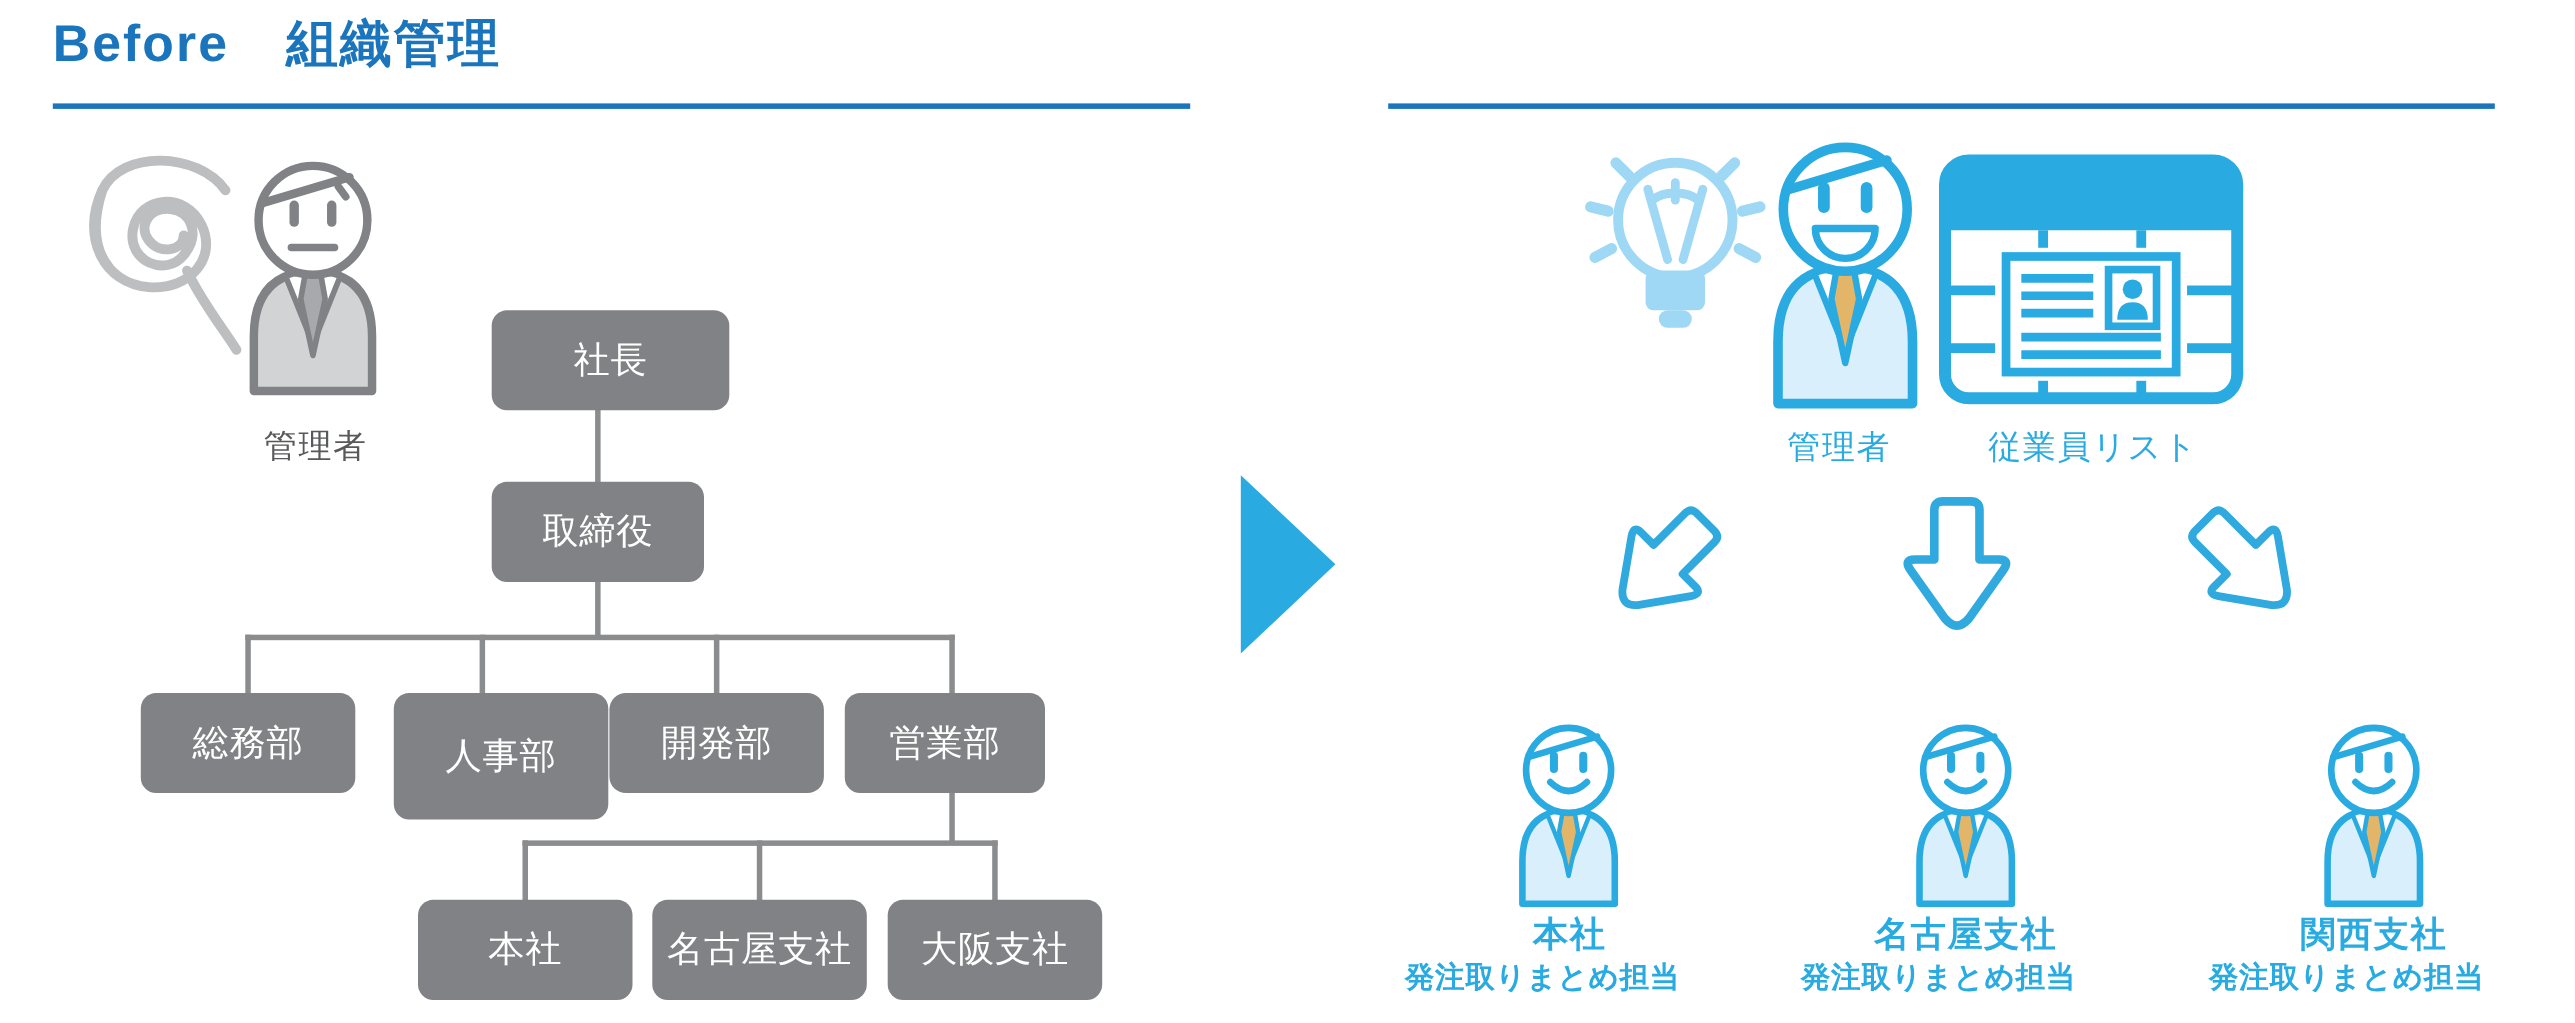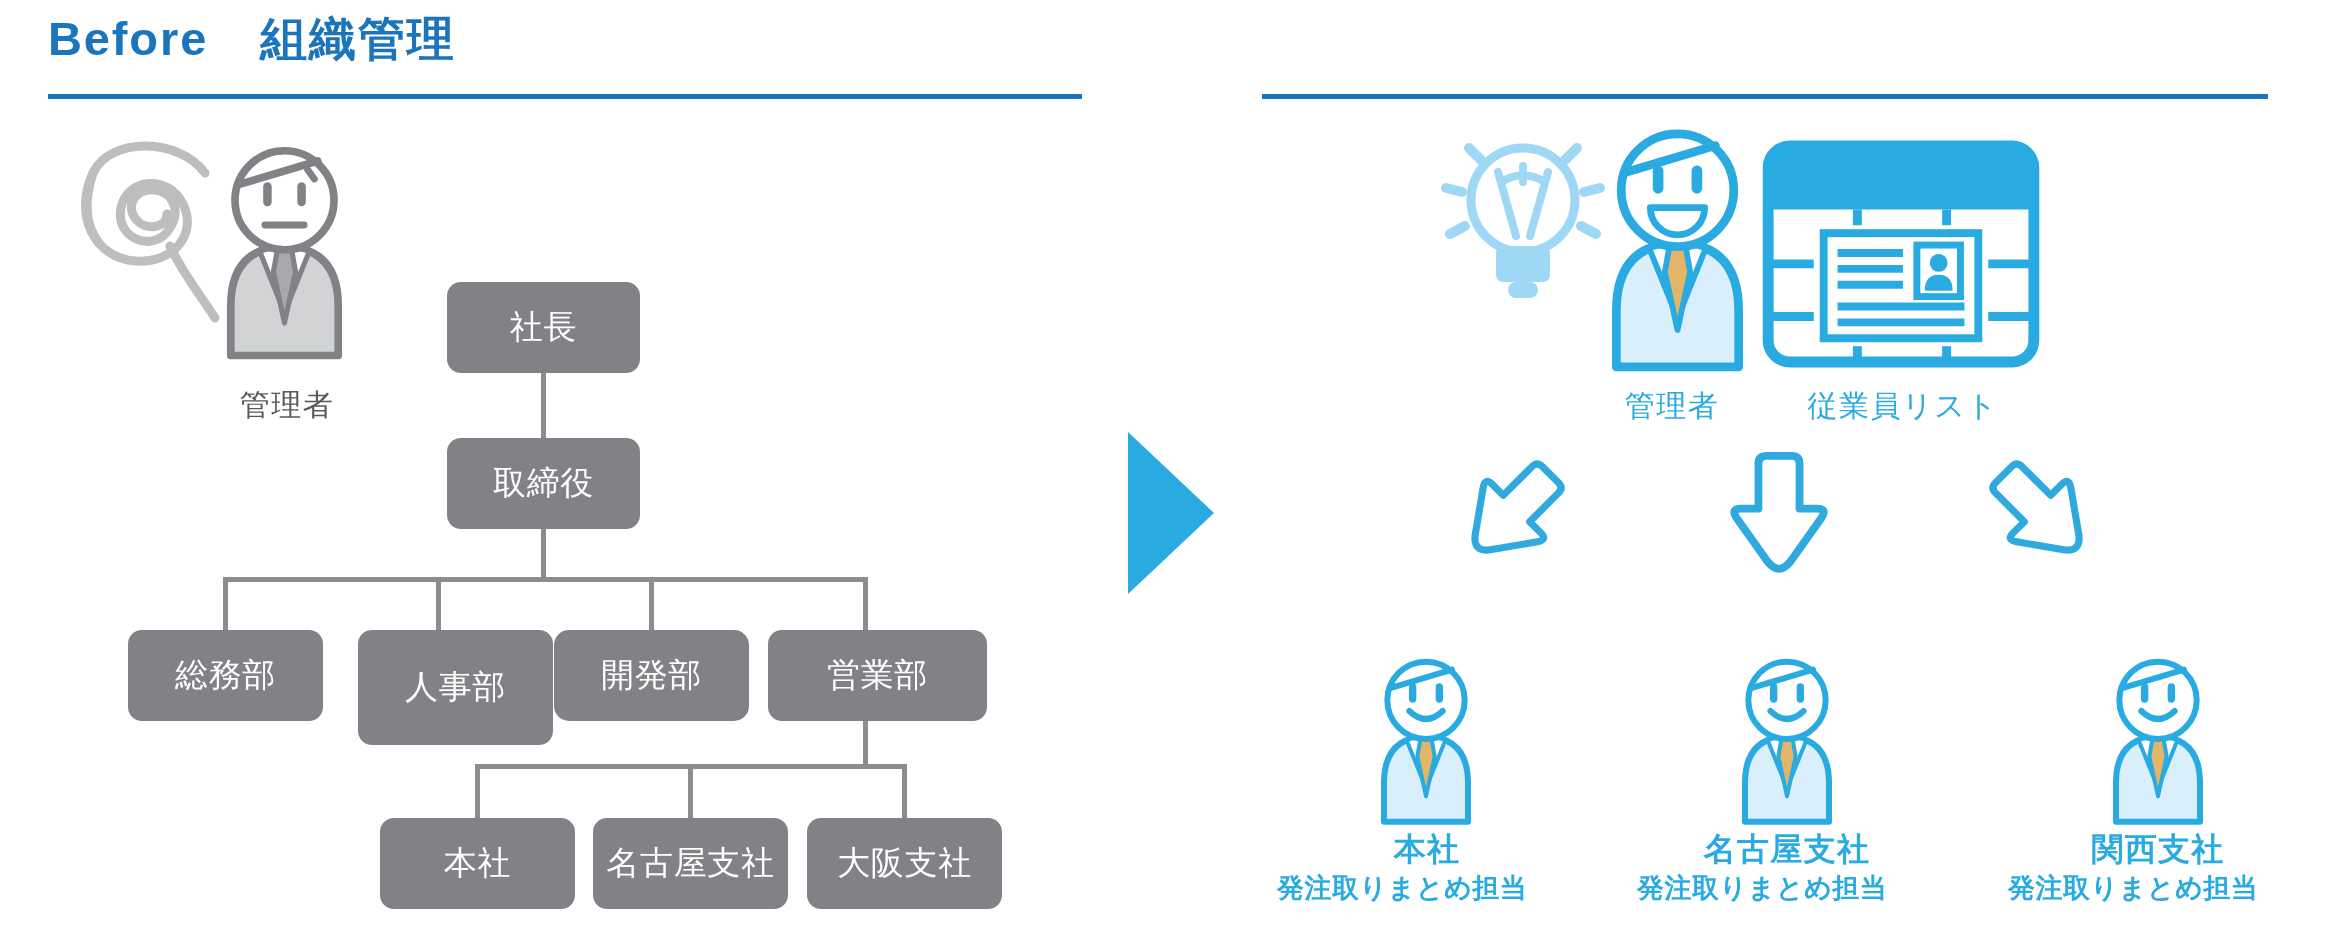--- a/index.html
+++ b/index.html
@@ -81,26 +81,26 @@
   <div class="abs cline" style="left:223px;top:577px;width:5px;height:55px;"></div>
   <div class="abs cline" style="left:436px;top:577px;width:5px;height:55px;"></div>
   <div class="abs cline" style="left:649px;top:577px;width:5px;height:55px;"></div>
   <div class="abs cline" style="left:863px;top:577px;width:5px;height:55px;"></div>
   <div class="abs cline" style="left:863px;top:720px;width:5px;height:48px;"></div>
   <div class="abs cline" style="left:475px;top:764px;width:432px;height:5px;"></div>
   <div class="abs cline" style="left:475px;top:764px;width:5px;height:56px;"></div>
   <div class="abs cline" style="left:688px;top:764px;width:5px;height:56px;"></div>
   <div class="abs cline" style="left:902px;top:764px;width:5px;height:56px;"></div>
 
-  <div class="abs obox" style="left:447px;top:282px;width:193px;height:91px;">社長</div>
+  <div class="abs obox" style="left:447px;top:282px;width:216px;height:91px;">社長</div>
   <div class="abs obox" style="left:447px;top:438px;width:193px;height:91px;">取締役</div>
   <div class="abs obox" style="left:128px;top:630px;width:195px;height:91px;">総務部</div>
   <div class="abs obox" style="left:358px;top:630px;width:195px;height:115px;">人事部</div>
   <div class="abs obox" style="left:554px;top:630px;width:195px;height:91px;border-radius:15px;">開発部</div>
-  <div class="abs obox" style="left:768px;top:630px;width:219px;height:91px;">営業部</div>
+  <div class="abs obox" style="left:768px;top:630px;width:182px;height:91px;">営業部</div>
   <div class="abs obox" style="left:380px;top:818px;width:195px;height:91px;">本社</div>
   <div class="abs obox" style="left:593px;top:818px;width:195px;height:91px;">名古屋支社</div>
   <div class="abs obox" style="left:807px;top:818px;width:195px;height:91px;">大阪支社</div>
 
   <div class="abs tri" style="left:1128px;top:432px;"></div>
 
   <div class="abs rule" style="left:1262px;top:94px;width:1006px;"></div>
 
   <div class="abs" style="left:1438px;top:130px;">
     <svg width="175" height="190" viewBox="0 0 175 190" fill="none">

